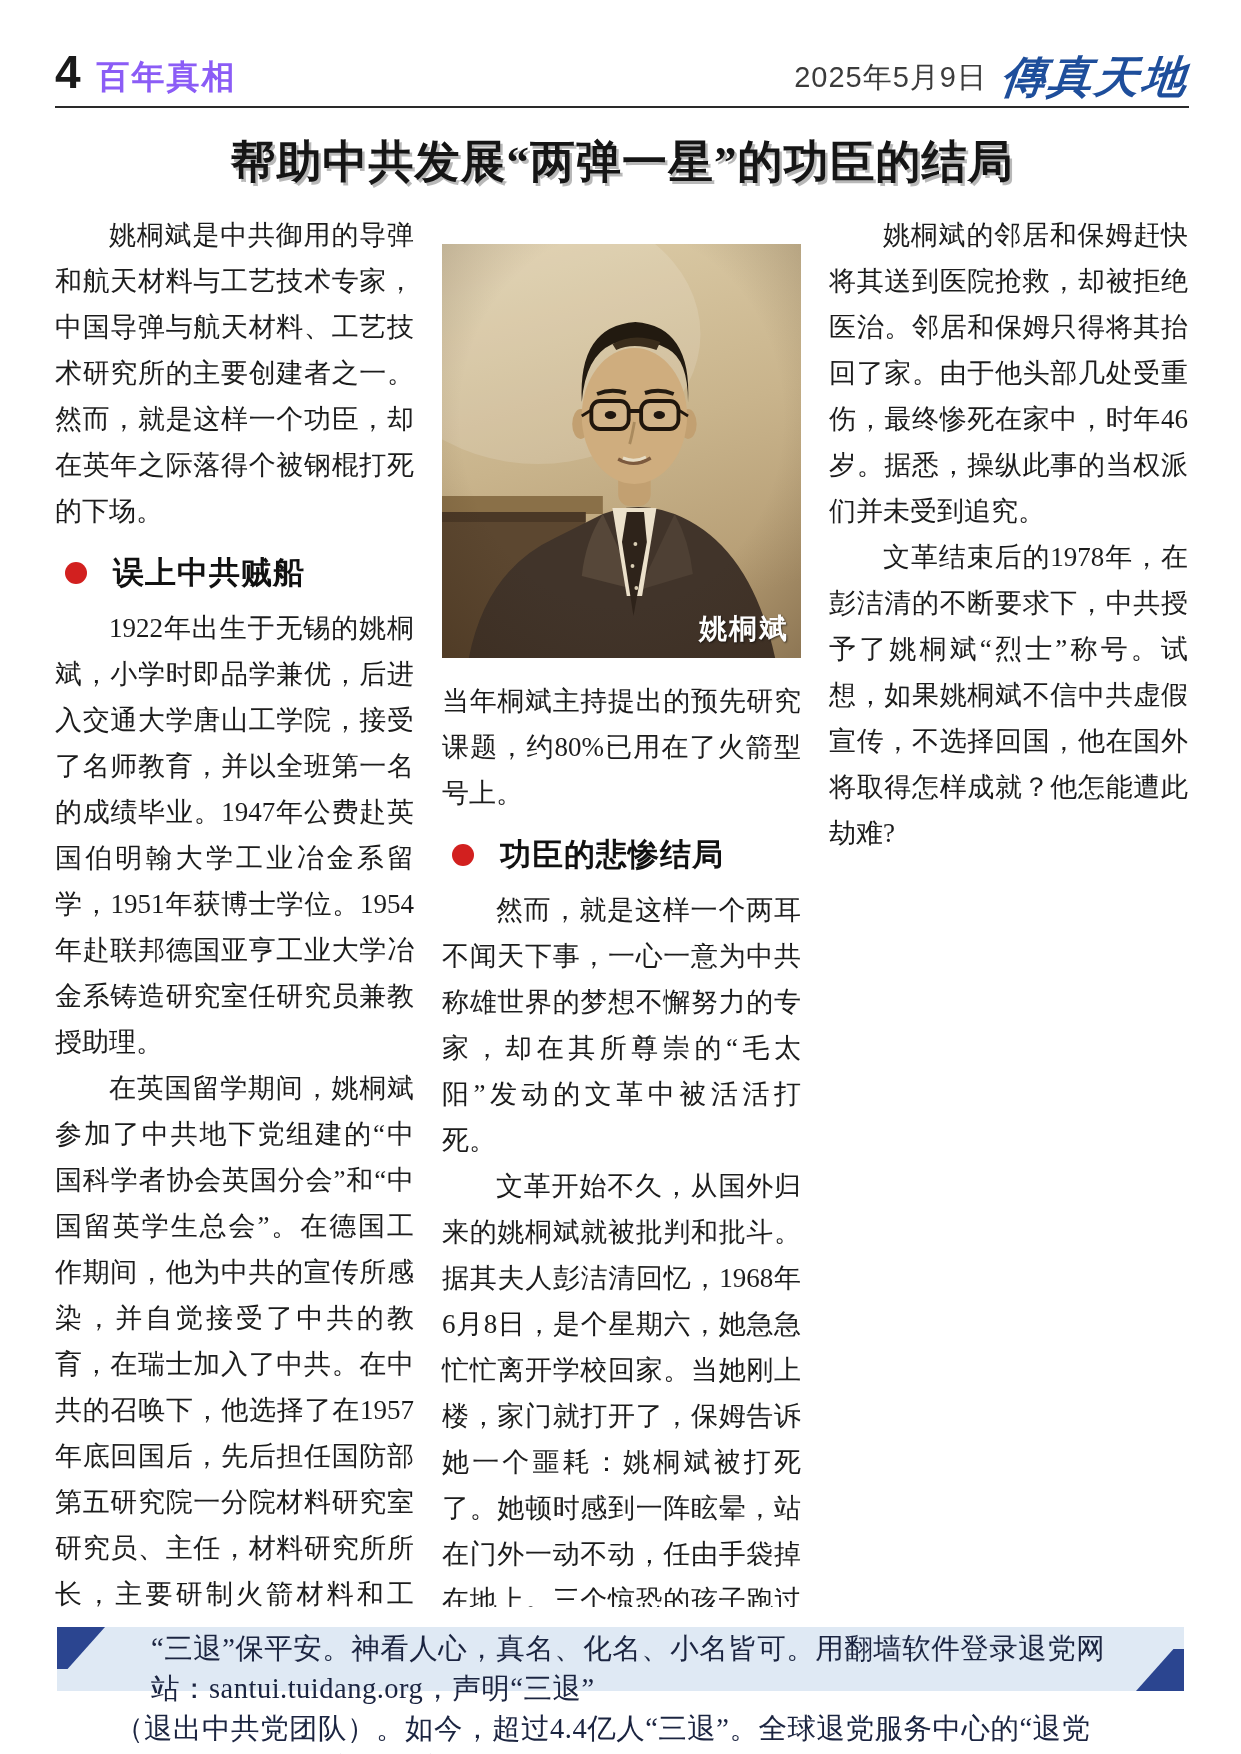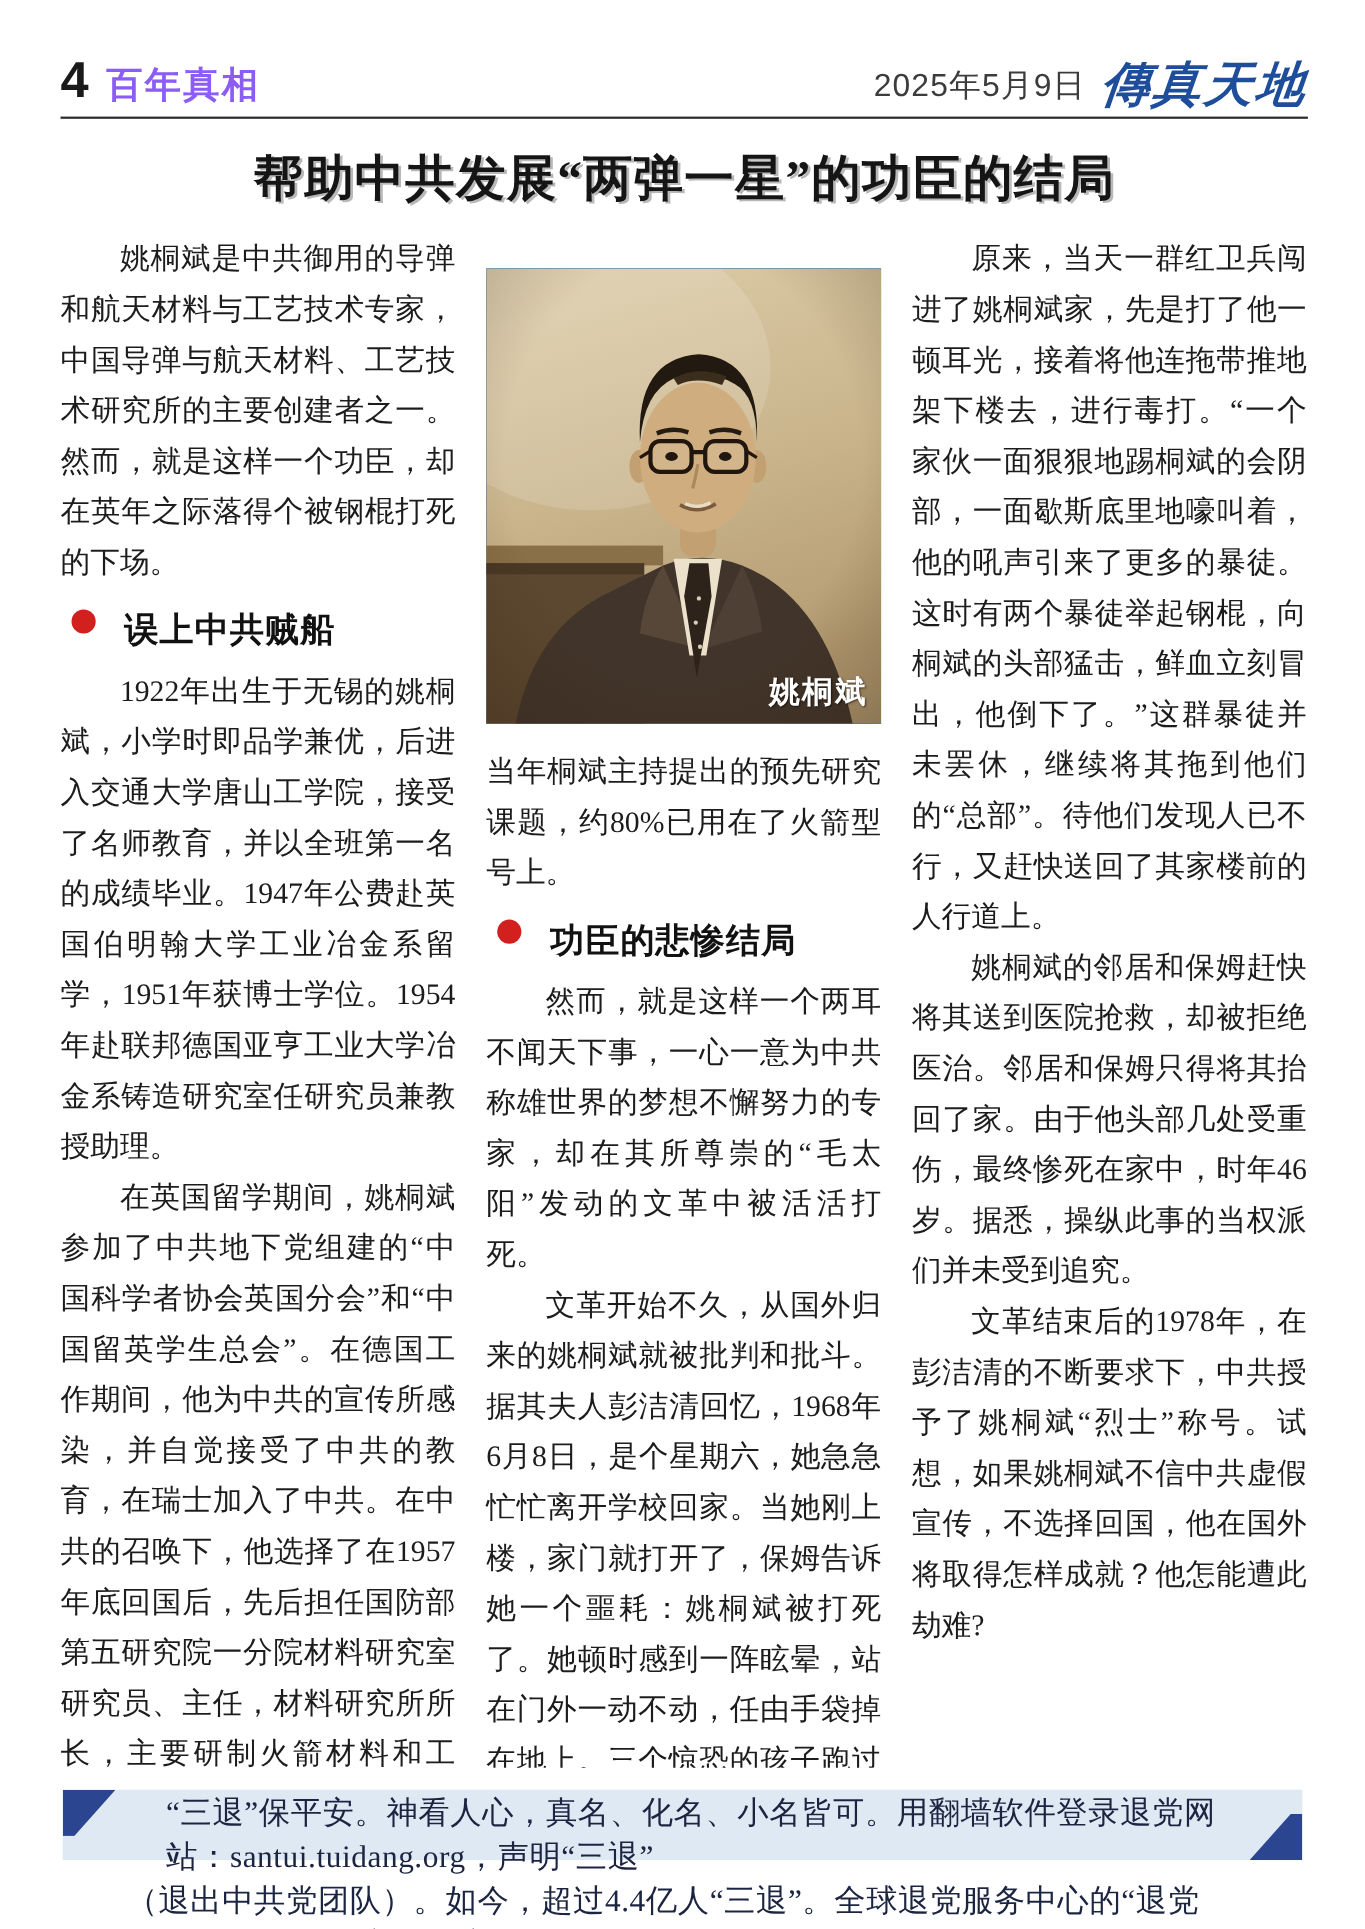--- a/index.html
+++ b/index.html
@@ -37,21 +37,21 @@
     position:absolute; left:55px; top:212px; width:1134px; height:1395px;
     display:flex; gap:28px; overflow:hidden;
   }
   .col{width:359px; flex:0 0 359px;}
   .col p{
     margin:0; font-size:27px; line-height:46px; text-align:justify;
     text-justify:inter-ideograph; color:#1c1c1c;
   }
   .col p.indent{text-indent:2em;}
   .section-head{
-    display:flex; gap:26px; margin:20px 0 14px 10px;
+    display:flex; align-items:center; gap:26px; margin:20px 0 14px 10px;
   }
   .bullet{width:22px; height:22px; border-radius:50%; background:#d2201f; flex:0 0 22px;}
   .section-title{
     font-family:"Liberation Sans","DejaVu Sans",sans-serif;
     font-size:31px; font-weight:700; color:#111; letter-spacing:1px; line-height:1.2;
   }
   
   .photo{
     position:relative; width:359px; height:414px; margin:32px 0 20px 0;
     overflow:hidden; background:#0c4a6e;
@@ -175,21 +175,20 @@
       <p>当年桐斌主持提出的预先研究课题，约80%已用在了火箭型号上。</p>
       <div class="section-head">
         <span class="bullet"></span>
         <span class="section-title">功臣的悲惨结局</span>
       </div>
       <p class="indent">然而，就是这样一个两耳不闻天下事，一心一意为中共称雄世界的梦想不懈努力的专家，却在其所尊崇的“毛太阳”发动的文革中被活活打死。</p>
       <p class="indent">文革开始不久，从国外归来的姚桐斌就被批判和批斗。据其夫人彭洁清回忆，1968年6月8日，是个星期六，她急急忙忙离开学校回家。当她刚上楼，家门就打开了，保姆告诉她一个噩耗：姚桐斌被打死了。她顿时感到一阵眩晕，站在门外一动不动，任由手袋掉在地上。三个惊恐的孩子跑过来将她拉进了家门，并哭成了一团。这时她看到姚桐斌“直挺挺地躺在沙发上，白衬衫血迹斑斑，灰裤子上也是污血和脏土。由于他个子高，两只脚伸在长沙发的扶手上，一只脚穿着袜子和布鞋，另一只脚光着，没有鞋袜。</p>
     </div>
 
     <div class="col">
-      <p class="indent">原来，当天一群红卫兵闯进了姚桐斌家，先是打了他一顿耳光，接着将他连拖带推地架下楼去，进行毒打。“一个家伙一面狠狠地踢桐斌的会阴部，一面歇斯底里地嚎叫着，他的吼声引来了更多的暴徒。这时有两个暴徒举起钢棍，向桐斌的头部猛击，鲜血立刻冒出，他倒下了。”这群暴徒并未罢休，继续将其拖到他们的“总部”。待他们发现人已不行，又赶快送回了其家楼前的人行道上。</p>
       <p class="indent">姚桐斌的邻居和保姆赶快将其送到医院抢救，却被拒绝医治。邻居和保姆只得将其抬回了家。由于他头部几处受重伤，最终惨死在家中，时年46岁。据悉，操纵此事的当权派们并未受到追究。</p>
       <p class="indent">文革结束后的1978年，在彭洁清的不断要求下，中共授予了姚桐斌“烈士”称号。试想，如果姚桐斌不信中共虚假宣传，不选择回国，他在国外将取得怎样成就？他怎能遭此劫难?</p>
 
     </div>
 
   </div>
 
   <div class="footer-banner">
     <div class="tri-tl"></div>
     <div class="tri-br"></div>

